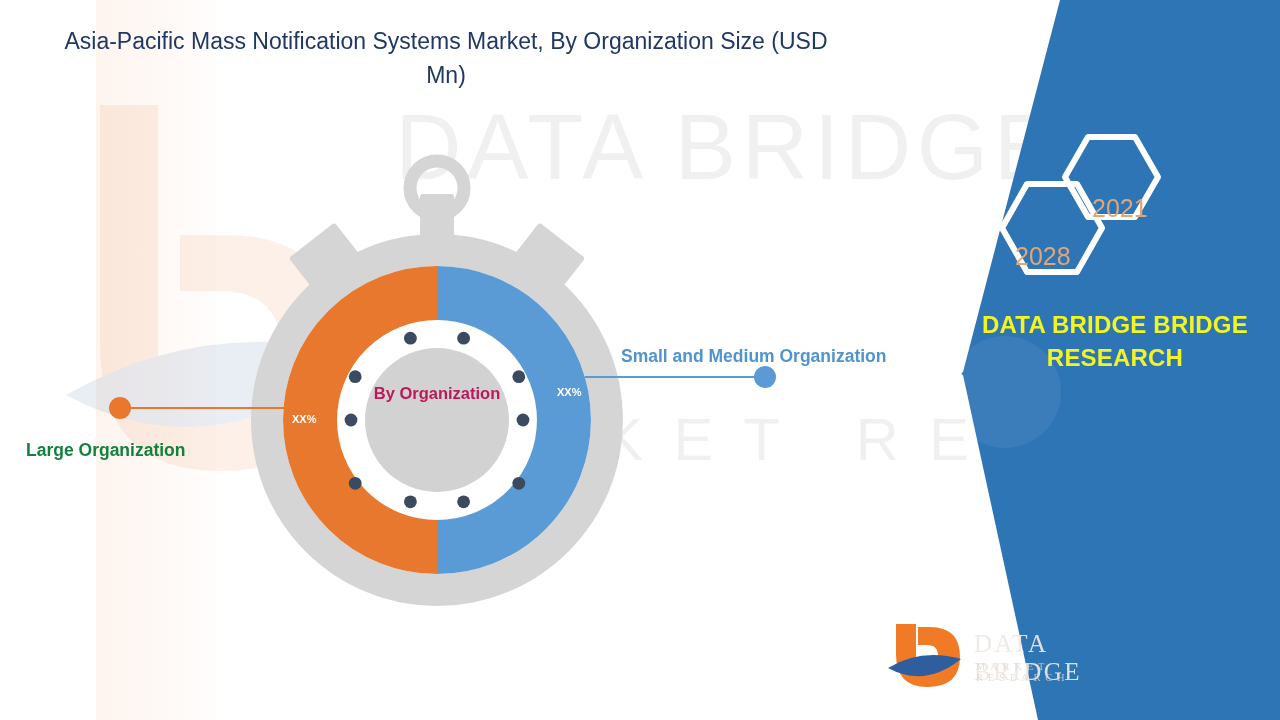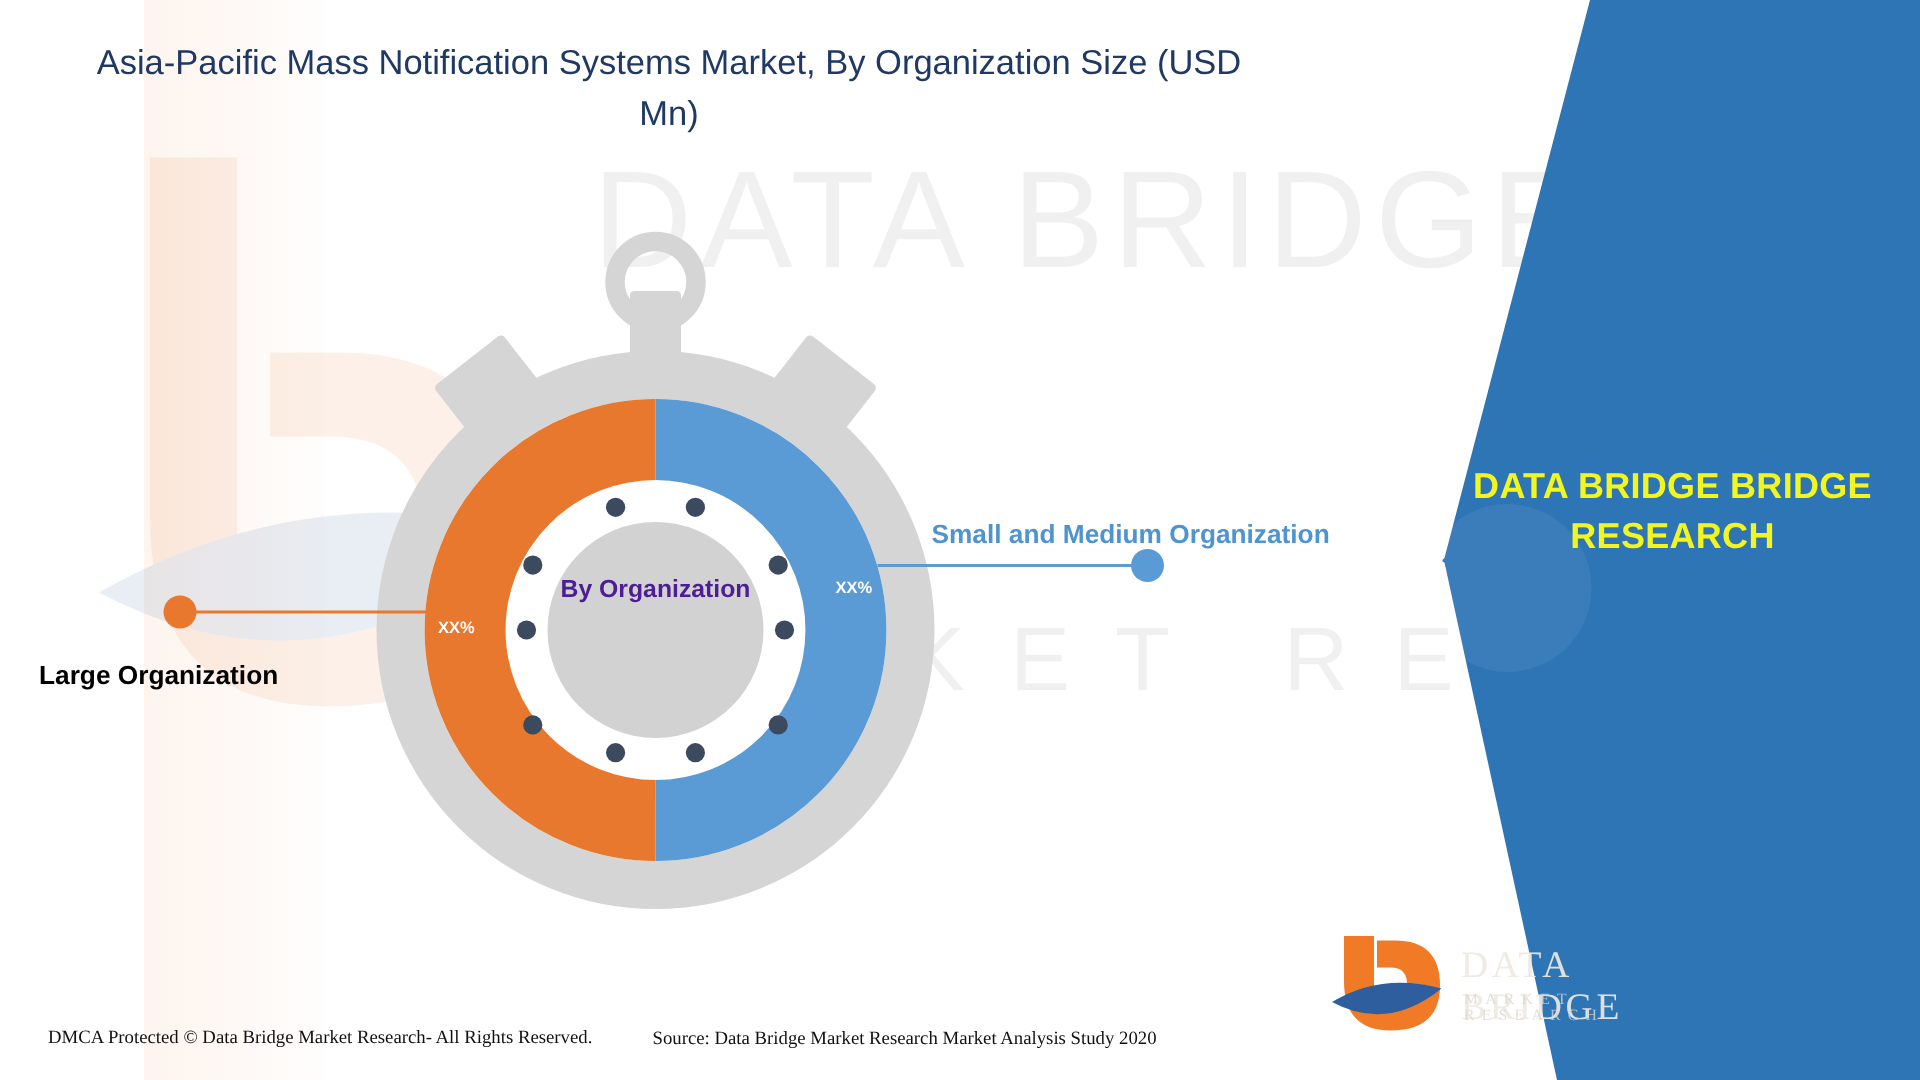--- a/index.html
+++ b/index.html
@@ -38,33 +38,33 @@
   .logo-sub{position:absolute;left:90px;top:41px;color:#dcd6ce;opacity:.78;
       font-family:"Liberation Serif",serif;font-size:10.5px;letter-spacing:.46em;font-weight:400;}
 
   
   .chart-title{position:absolute;left:46px;top:24px;width:800px;z-index:4;
       color:#1F3864;font-size:23px;line-height:34px;font-weight:400;text-align:center;}
 
   .stopwatch{position:absolute;left:217px;top:140px;width:440px;height:480px;z-index:3;}
 
   .center-label{position:absolute;left:347px;top:382px;width:180px;z-index:6;
-      text-align:center;color:#4c1d95;font-size:16.5px;line-height:23px;font-weight:700;}
+      text-align:center;color:#be185d;font-size:16.5px;line-height:23px;font-weight:700;}
 
   .pct{position:absolute;z-index:6;color:#fff;font-size:11px;font-weight:700;}
   .pct-left{left:292px;top:413px;}
   .pct-right{left:557px;top:386px;}
 
   
   .conn{position:absolute;z-index:5;}
   .conn-line{position:absolute;height:2px;}
   .conn-dot{position:absolute;width:22px;height:22px;border-radius:50%;}
 
   .lead-left{position:absolute;left:26px;top:440px;z-index:6;
-      color:#000000;font-size:17.5px;font-weight:700;}
+      color:#15803d;font-size:17.5px;font-weight:700;}
   .lead-right{position:absolute;left:621px;top:316px;z-index:6;
       color:#4F94CF;font-size:17.5px;font-weight:700;margin-top:30px;}
 
   
   .footer{position:absolute;left:0;top:684px;width:860px;height:30px;z-index:6;}
   .foot-txt{position:absolute;color:#111;font-family:"Liberation Serif",serif;
       font-size:12.5px;white-space:nowrap;}
   .foot-dmca{left:32px;top:0;}
   .foot-src{left:435px;top:1px;}
 </style>
@@ -84,20 +84,28 @@
   </div>
 
   <svg class="panel" viewBox="0 0 1280 720">
     <path d="M1280 0 L1280 720 L1038 720 L963 375 Q960 374 963 372 L1060 0 Z" fill="#2E75B6"></path>
     <path d="M1280 0 L1280 720 L1038 720 L963 375 Q960 374 963 372 L1060 0 Z" fill="#2E75B6" opacity="0"></path>
 
     <circle cx="1005" cy="392" r="56" fill="#ffffff" opacity="0.06"></circle>
   </svg>
 
 
+  <div class="hexwrap">
+    <svg width="200" height="152" viewBox="0 0 200 152">
+      <polygon points="103,5 150,5 173,45 150,85 103,85 80,45" fill="none" stroke="#ffffff" stroke-width="6" stroke-linejoin="round"></polygon>
+      <polygon points="42,52 92,52 117,96 92,140 42,140 17,96" fill="none" stroke="#ffffff" stroke-width="6" stroke-linejoin="round"></polygon>
+    </svg>
+    <div class="hex-label hex-2021">2021</div>
+    <div class="hex-label hex-2028">2028</div>
+  </div>
 
   <div class="brand">DATA BRIDGE BRIDGE RESEARCH</div>
 
   <div class="logo">
     <svg width="80" height="72" viewBox="0 0 80 72">
       <path d="M10 4 h20 v33 q0 10 11 10 q11 0 11 -11 q0 -11 -11 -11 h-9 v-18 h12 q30 0 30 30 q0 30 -33 30 q-31 0 -31 -33 z" fill="#F07A25"></path>
       <path d="M2 48 q33 -20 73 -9 q-36 29 -73 9 z" fill="#2E5E9E"></path>
     </svg>
     <div class="logo-main">DATA BRIDGE</div>
     <div class="logo-sub">MARKET RESEARCH</div>
@@ -151,18 +159,14 @@
     <div class="conn-dot" style="left:109px;top:397px;background:#E8782D;"></div>
   </div>
   <div class="conn">
     <div class="conn-line" style="left:585px;top:376px;width:180px;background:#5B9BD5;"></div>
     <div class="conn-dot" style="left:754px;top:366px;background:#5B9BD5;"></div>
   </div>
 
   <div class="lead-left">Large Organization</div>
   <div class="lead-right">Small and Medium Organization</div>
 
-  <div class="footer">
-    <div class="foot-txt foot-dmca">DMCA Protected © Data Bridge Market Research- All Rights Reserved.</div>
-    <div class="foot-txt foot-src">Source: Data Bridge Market Research Market Analysis Study 2020</div>
-  </div>
 
 </div>
 
 </body></html>

